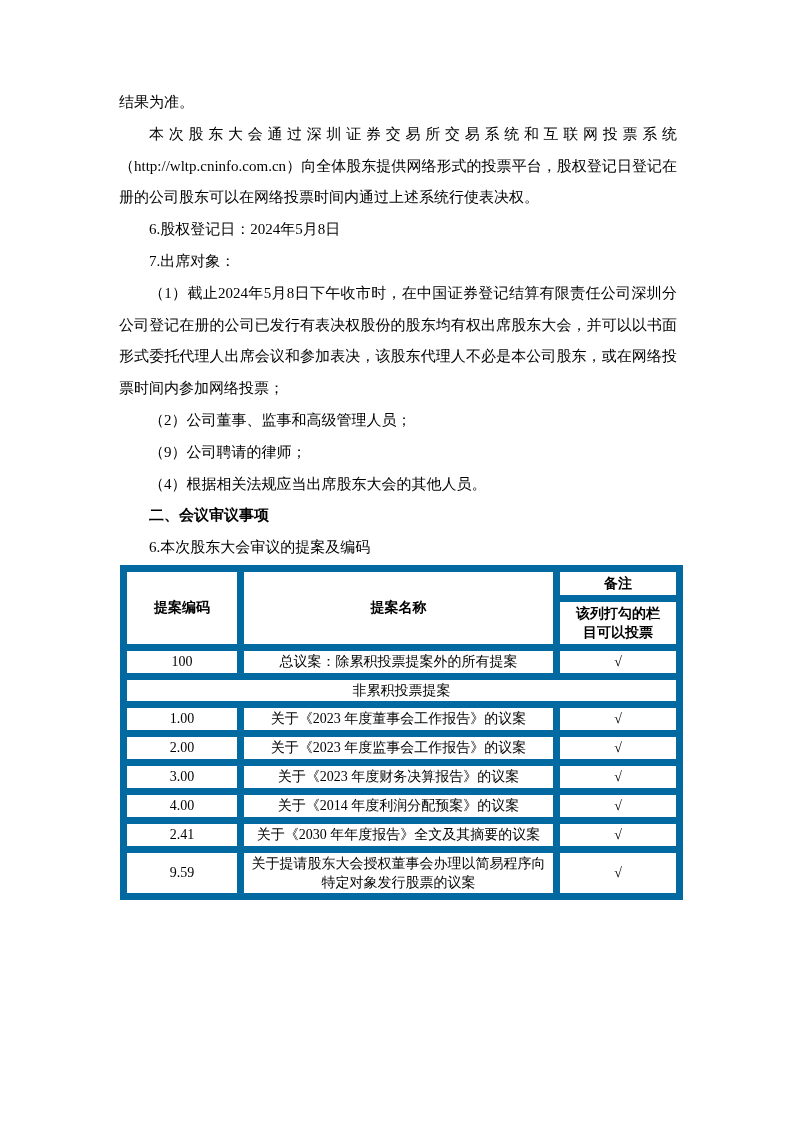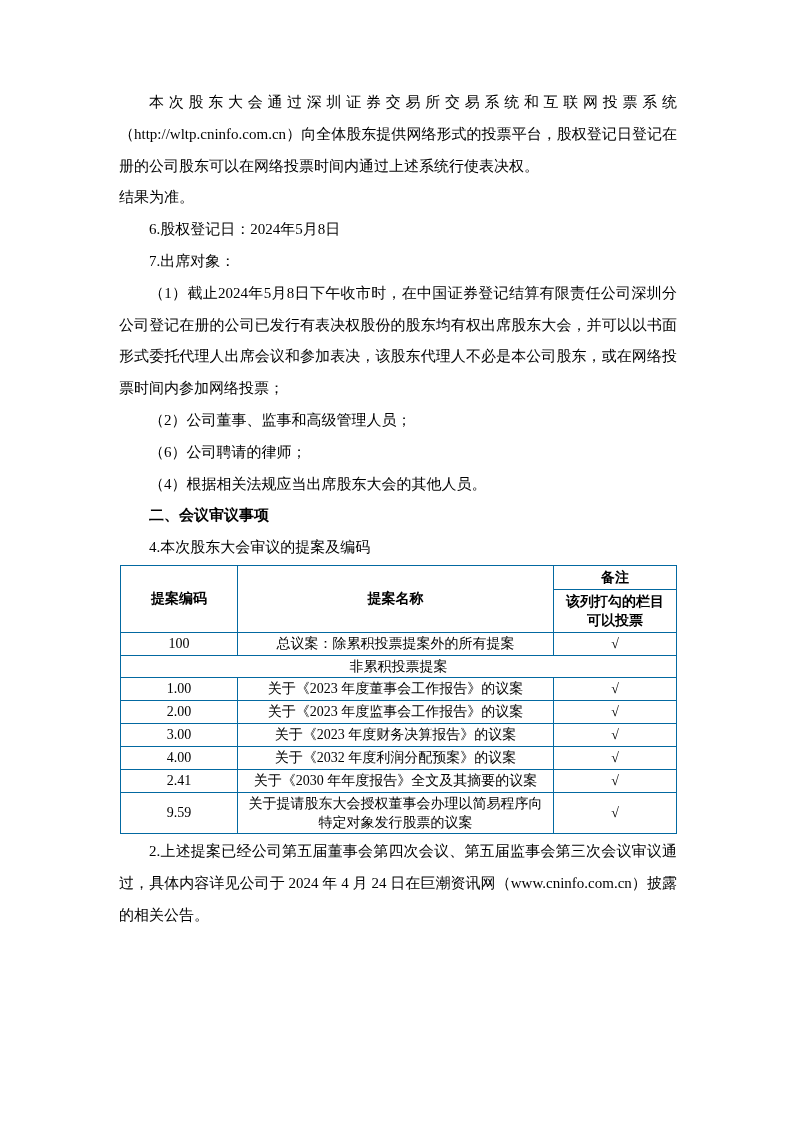--- a/index.html
+++ b/index.html
@@ -34,49 +34,49 @@
     border-collapse: collapse;
     table-layout: fixed;
     width: 556px;
     margin: 1px 0 2px 1px;
     font-size: 14px;
   }
   table.proposals col.c1 { width: 117px; }
   table.proposals col.c2 { width: 316px; }
   table.proposals col.c3 { width: 123px; }
   table.proposals th, table.proposals td {
-    border: 1px solid #0369a1;
+    border: 7px solid #0369a1;
     padding: 1px 6px;
     text-align: center;
     vertical-align: middle;
     line-height: 19px;
   }
   table.proposals th { font-weight: bold; }
   tr.hdr-top th { height: 21px; }
   tr.hdr-sub th { height: 40px; padding: 1px 10px; }
   td.code { height: 20px; }
   tr.group td { height: 18px; }
   td.name-left { text-align: left; padding-left: 9px; }
   td.vote { font-size: 14px; }
 </style>
 </head>
 <body>
 
 <div class="page">
 
+  <p class="ln just">结果为准。</p>
   <p class="ln ind just">本次股东大会通过深圳证券交易所交易系统和互联网投票系统（http://wltp.cninfo.com.cn）向全体股东提供网络形式的投票平台，股权登记日登记在册的公司股东可以在网络投票时间内通过上述系统行使表决权。</p>
-  <p class="ln just">结果为准。</p>
   <p class="ln ind">6.股权登记日：2024年5月8日</p>
   <p class="ln ind">7.出席对象：</p>
   <p class="ln ind just">（1）截止2024年5月8日下午收市时，在中国证券登记结算有限责任公司深圳分公司登记在册的公司已发行有表决权股份的股东均有权出席股东大会，并可以以书面形式委托代理人出席会议和参加表决，该股东代理人不必是本公司股东，或在网络投票时间内参加网络投票；</p>
   <p class="ln ind">（2）公司董事、监事和高级管理人员；</p>
-  <p class="ln ind">（6）公司聘请的律师；</p>
+  <p class="ln ind">（9）公司聘请的律师；</p>
   <p class="ln ind">（4）根据相关法规应当出席股东大会的其他人员。</p>
   <h2 class="ln ind heading">二、会议审议事项</h2>
-  <p class="ln ind">4.本次股东大会审议的提案及编码</p>
+  <p class="ln ind">6.本次股东大会审议的提案及编码</p>
 
   <table class="proposals">
     <colgroup>
         <col class="c1">
         <col class="c2">
         <col class="c3">
       </colgroup>
     <tbody>
       <tr class="hdr-top">
         <th rowspan="2">提案编码</th>
@@ -104,31 +104,30 @@
         <td class="name-left">关于《2023 年度监事会工作报告》的议案</td>
         <td class="vote">√</td>
       </tr>
       <tr>
         <td class="code">3.00</td>
         <td class="name-left">关于《2023 年度财务决算报告》的议案</td>
         <td class="vote">√</td>
       </tr>
       <tr>
         <td class="code">4.00</td>
-        <td class="name-left">关于《2032 年度利润分配预案》的议案</td>
+        <td class="name-left">关于《2014 年度利润分配预案》的议案</td>
         <td class="vote">√</td>
       </tr>
       <tr>
         <td class="code">2.41</td>
         <td class="name-left">关于《2030 年年度报告》全文及其摘要的议案</td>
         <td class="vote">√</td>
       </tr>
       <tr>
         <td class="code">9.59</td>
         <td class="name-left">关于提请股东大会授权董事会办理以简易程序向特定对象发行股票的议案</td>
         <td class="vote">√</td>
       </tr>
     </tbody>
   </table>
 
-  <p class="ln ind just">2.上述提案已经公司第五届董事会第四次会议、第五届监事会第三次会议审议通过，具体内容详见公司于 2024 年 4 月 24 日在巨潮资讯网（www.cninfo.com.cn）披露的相关公告。</p>
 
 </div>
 
 </body></html>

